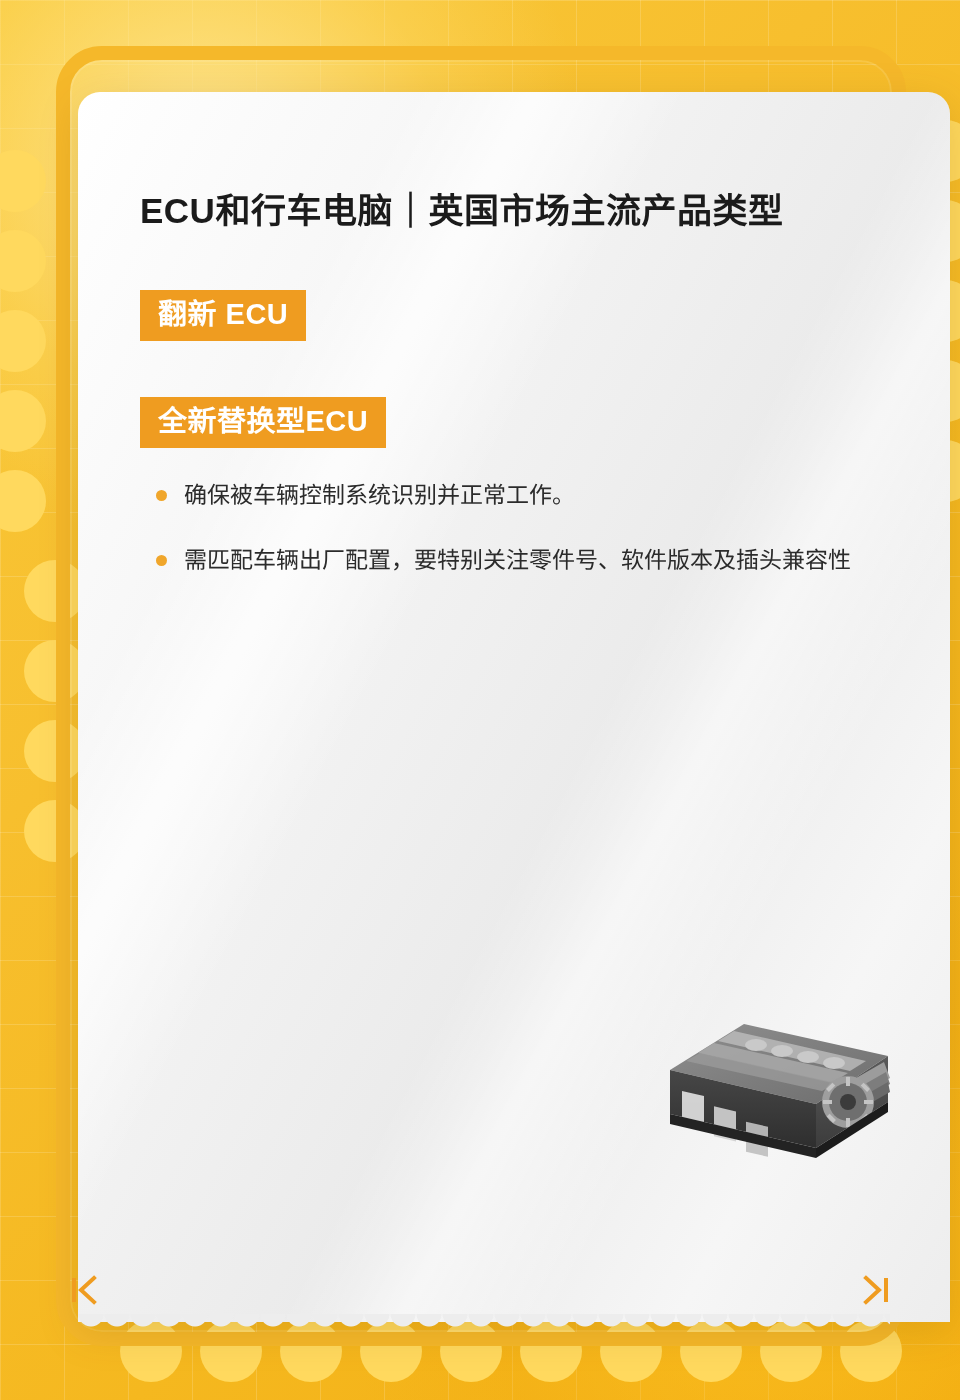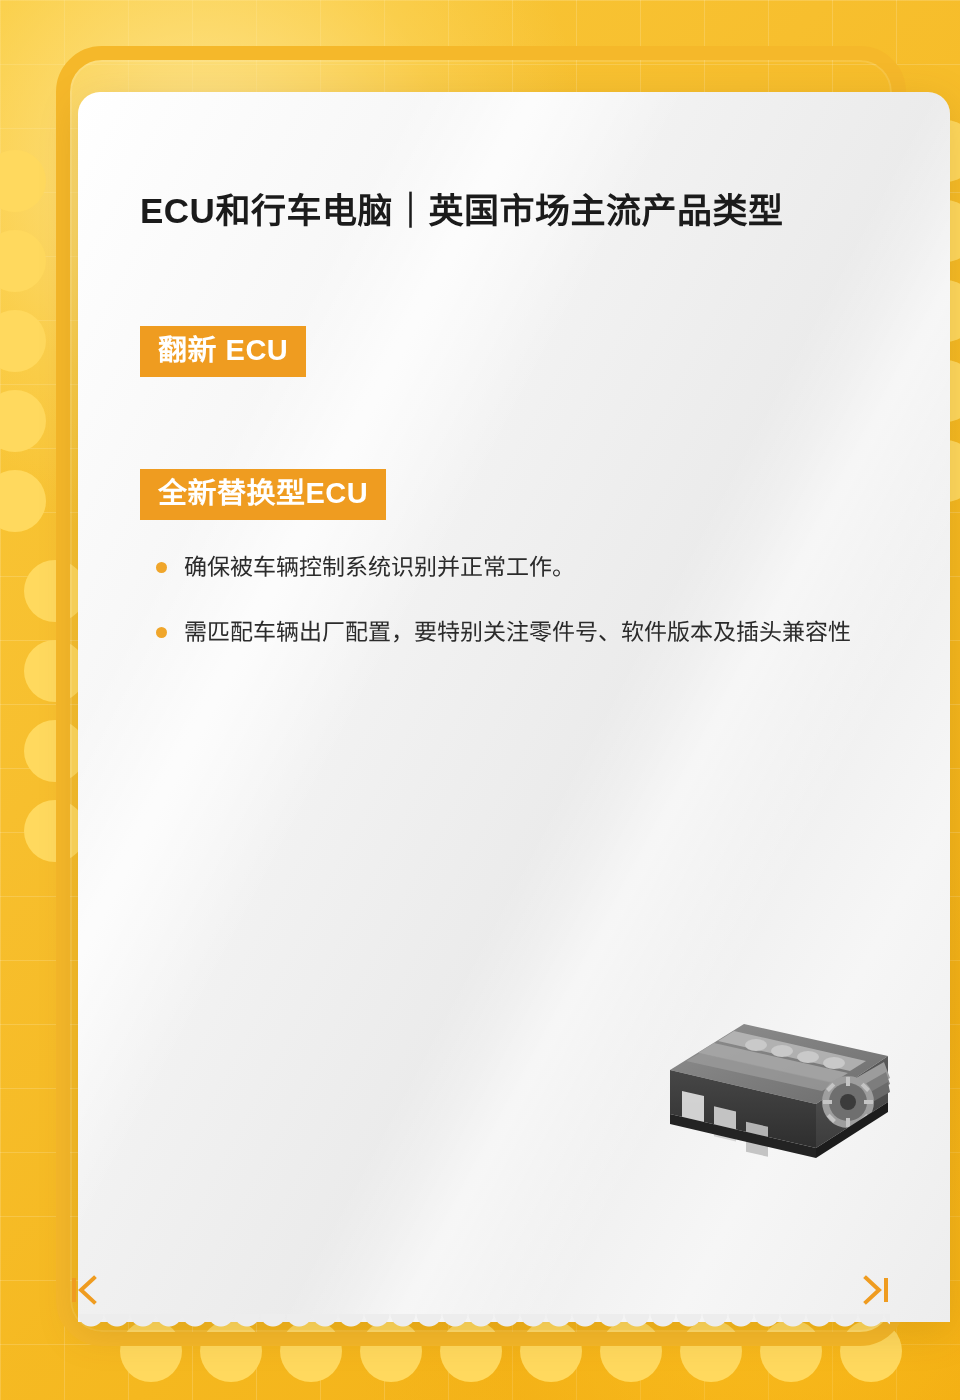--- a/index.html
+++ b/index.html
@@ -151,21 +151,21 @@
   .chip {
     display: inline-block;
     background: #ef9c20;
     color: #ffffff;
     font-size: 29px;
     font-weight: 700;
     padding: 10px 18px 12px 18px;
     line-height: 1;
     letter-spacing: 0.5px;
   }
-  .section { margin-top: 92px; }
+  .section { margin-top: 56px; }
   .section.second { }
 
   
   ul.bullets {
     list-style: none;
     margin-top: 30px;
     padding: 0 4px 0 10px;
   }
   ul.bullets li {
     position: relative;

